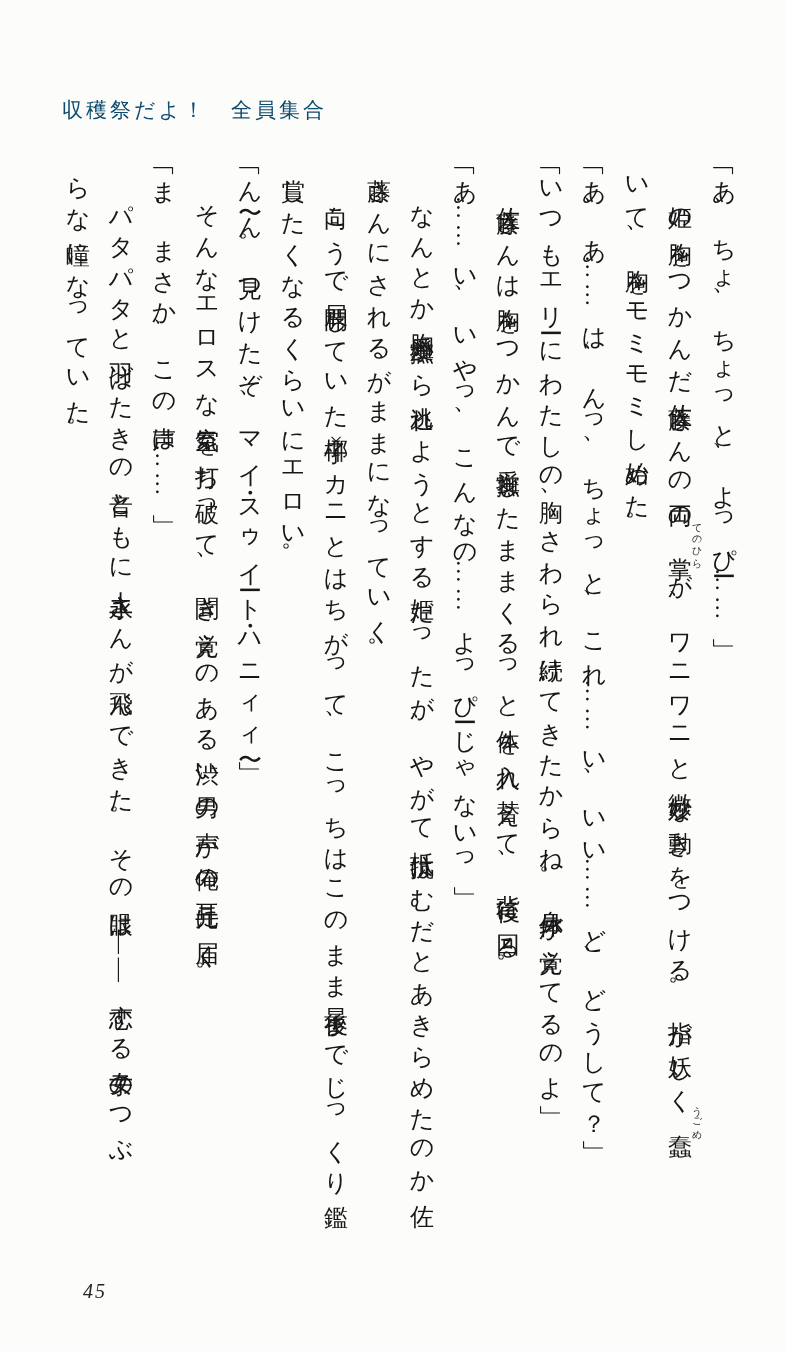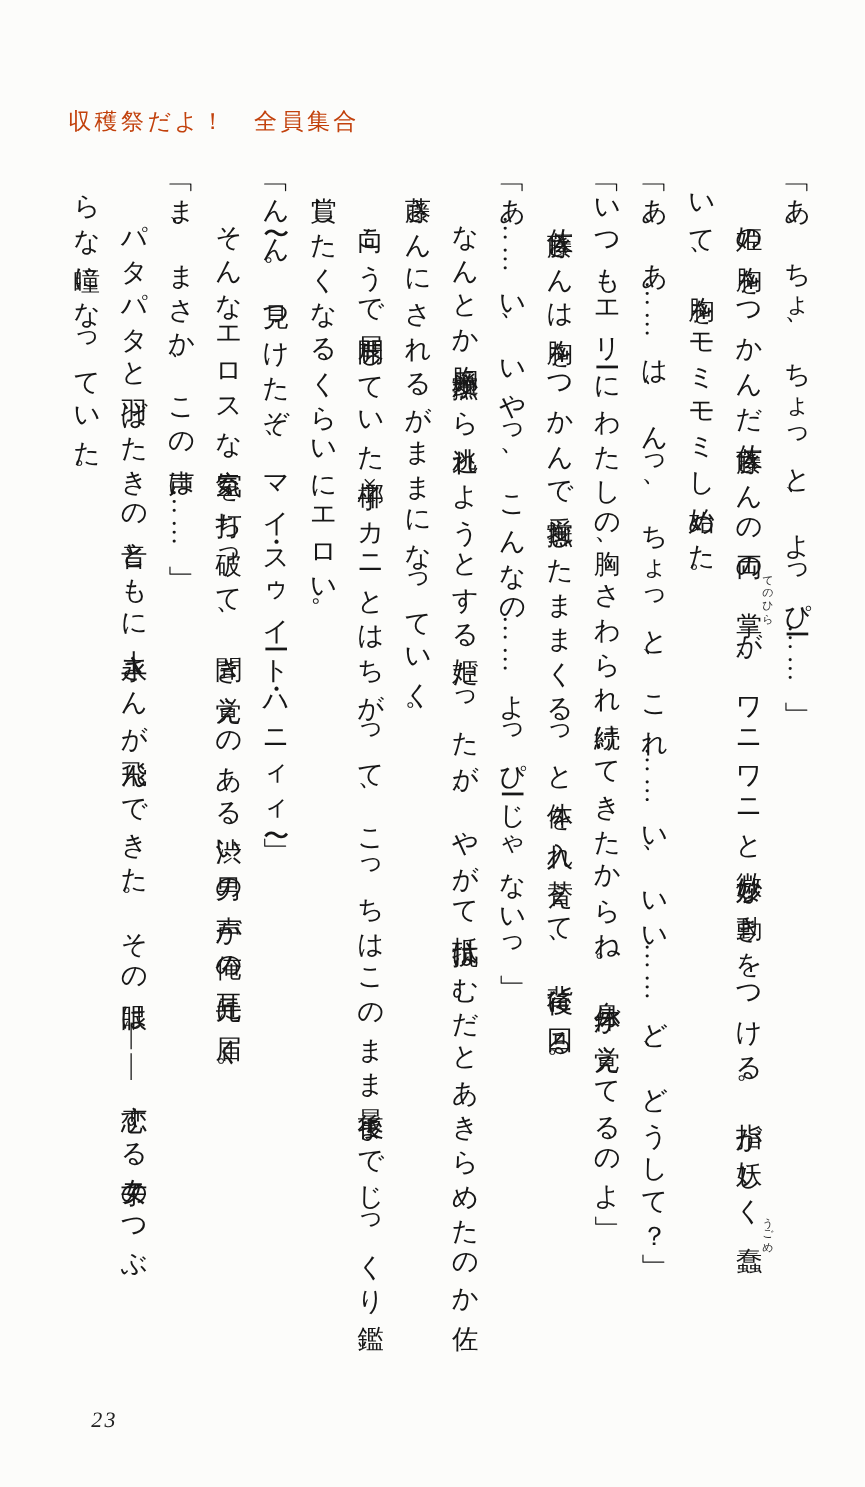--- a/index.html
+++ b/index.html
@@ -14,21 +14,21 @@
     font-family: "Liberation Serif", "DejaVu Serif", serif;
     color: #1c1c1c;
     overflow: hidden;
   }
   .running-header {
     position: absolute;
     top: 96px;
     left: 62px;
     font-size: 21px;
     letter-spacing: 3px;
-    color: #c2410c;
+    color: #0c4a6e;
     white-space: pre;
   }
   .text-block {
     position: absolute;
     top: 160px;
     right: 41px;
     height: 1130px;
     writing-mode: vertical-rl;
     text-orientation: mixed;
     font-size: 24px;
@@ -77,15 +77,15 @@
       <div class="tline">藤さんにされるがままになっていく。</div>
       <div class="tline indent">向こうで展開していた椰子×カニとはちがって、こっちはこのまま最後までじっくり鑑</div>
       <div class="tline">賞したくなるくらいにエロい。</div>
       <div class="tline">「ん〜ん。見つけたぞ、マイ・スゥイート・ハニィィ〜」</div>
       <div class="tline indent">そんなエロスな空気を打ち破って、聞き覚えのある渋い男の声が俺の耳元に届く。</div>
       <div class="tline">「ま、まさか、この声は……」</div>
       <div class="tline indent">パタパタと羽ばたきの音ともに土永さんが飛んできた。その眼は――恋する女子のつぶ</div>
       <div class="tline">らな瞳になっていた。</div>
     </div>
 
-  <div class="page-number">23</div>
+  <div class="page-number">45</div>
 
 </div>
 
 </body></html>

